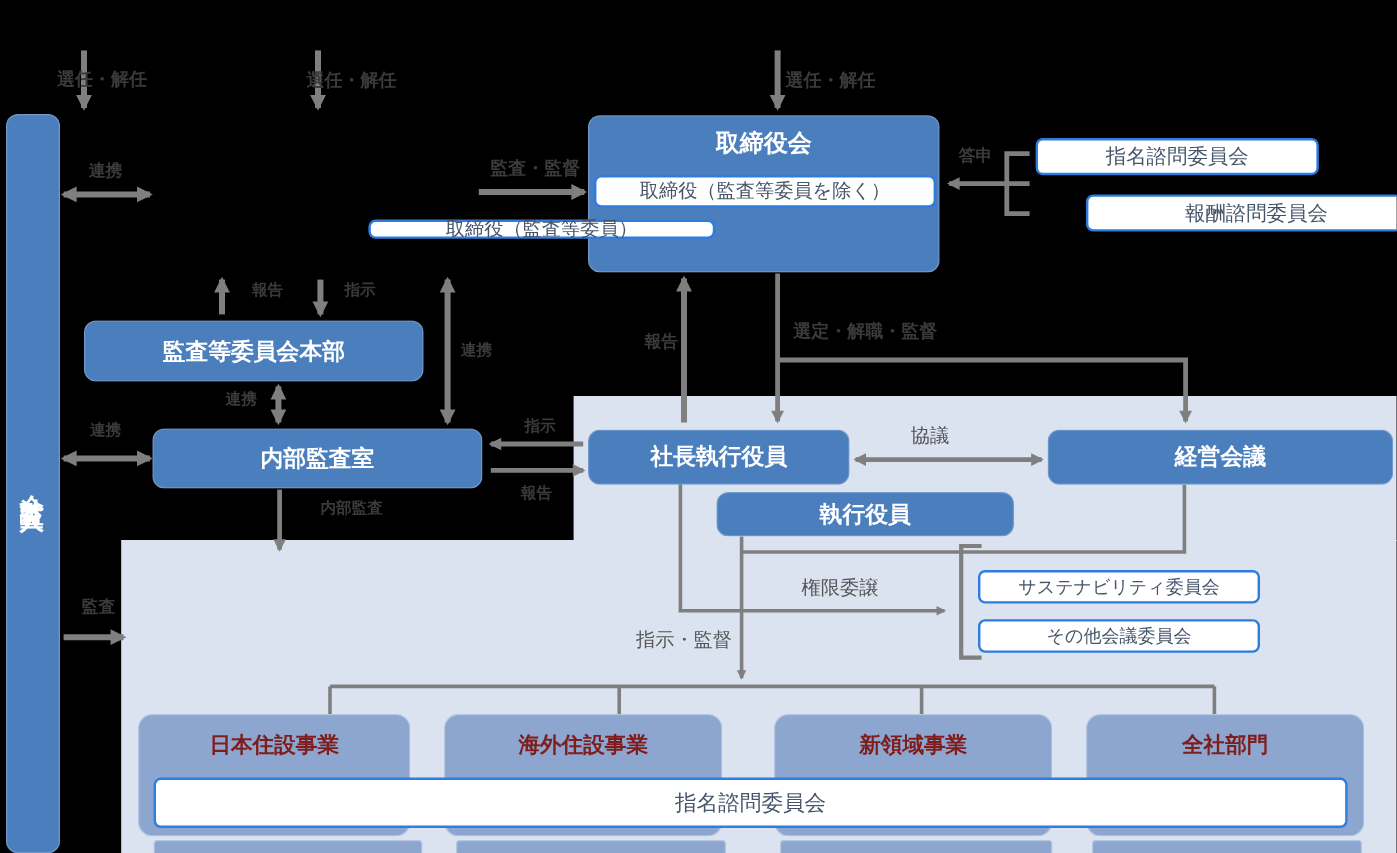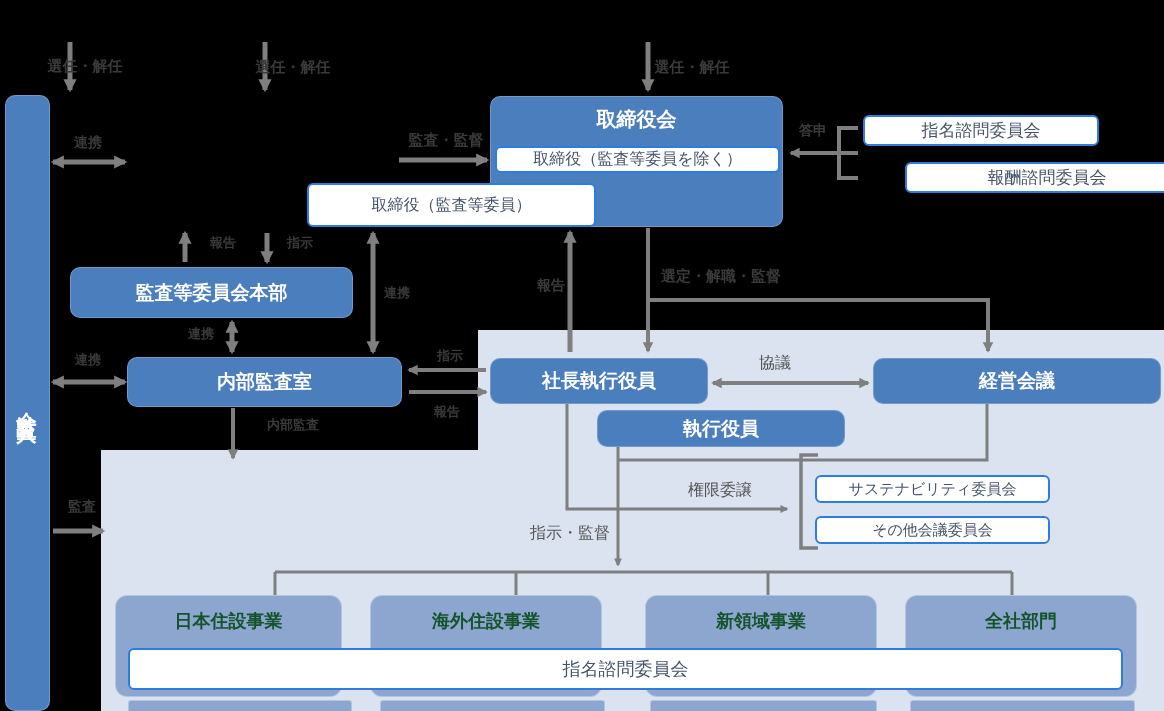--- a/index.html
+++ b/index.html
@@ -4,21 +4,21 @@
 <style>
   html,body{margin:0;padding:0;background:#000;}
   #canvas{
     position:relative;width:1164px;height:711px;overflow:hidden;background:#000;
     font-family:"DejaVu Sans","Liberation Sans",sans-serif;
   }
   .panel{position:absolute;background:#dbe3f1;z-index:0;}
   .node{position:absolute;box-sizing:border-box;display:flex;align-items:center;justify-content:center;text-align:center;z-index:2;}
   .node.solid{background:#4a7ebd;color:#ffffff;font-weight:bold;border-radius:10px;border:1px solid rgba(255,255,255,0.22);}
   .node.solid.vtop{align-items:flex-start;padding-top:9px;}
-  .node.muted{background:#8da6cf;color:#14532d;font-weight:bold;border-radius:12px;border:1.5px solid rgba(255,255,255,0.35);align-items:flex-start;padding-top:13px;}
+  .node.muted{background:#8da6cf;color:#7f1d1d;font-weight:bold;border-radius:12px;border:1.5px solid rgba(255,255,255,0.35);align-items:flex-start;padding-top:13px;}
   .node.white{background:#ffffff;color:#44546a;border:2.5px solid #2e7ce0;border-radius:6px;z-index:3;font-weight:normal;}
   .node.strip{background:#8da6cf;border-radius:3px 3px 0 0;border:1.5px solid rgba(255,255,255,0.35);border-bottom:none;}
   .node.vert{writing-mode:vertical-rl;text-orientation:upright;letter-spacing:3px;}
   .lbl{position:absolute;transform:translate(-50%,-50%);white-space:nowrap;z-index:4;line-height:1.1;}
   .lbl.dark{color:#3a3a3a;font-weight:bold;}
   .lbl.gray{color:#555555;font-weight:normal;}
   svg#wires{position:absolute;left:0;top:0;z-index:1;}
 </style>
 </head>
 <body>
@@ -79,21 +79,21 @@
     </div>
     <div class="node solid" style="left: 873px; top: 358px; width: 288px; height: 46px; font-size: 19px;">
       <span>経営会議</span>
     </div>
     <div class="node solid" style="left: 597px; top: 410px; width: 248px; height: 37px; font-size: 19px;">
       <span>執行役員</span>
     </div>
     <div class="node white" style="left: 495px; top: 146px; width: 285px; height: 27px; font-size: 16px;">
       <span>取締役（監査等委員を除く）</span>
     </div>
-    <div class="node white" style="left: 307px; top: 183px; width: 289px; height: 44px; font-size: 16px;">
+    <div class="node white" style="left: 307px; top: 183px; width: 289px; height: 16px; font-size: 16px;">
       <span>取締役（監査等委員）</span>
     </div>
     <div class="node white" style="left: 863px; top: 115px; width: 236px; height: 31px; font-size: 17px;">
       <span>指名諮問委員会</span>
     </div>
     <div class="node white" style="left: 905px; top: 162px; width: 284px; height: 31px; font-size: 17px;">
       <span>報酬諮問委員会</span>
     </div>
     <div class="node white" style="left: 815px; top: 475px; width: 235px; height: 28px; font-size: 15px;">
       <span>サステナビリティ委員会</span>
@@ -139,15 +139,15 @@
     <div class="lbl dark" style="left: 397px; top: 293px; font-size: 13px;">連携</div>
     <div class="lbl dark" style="left: 201px; top: 334px; font-size: 13px;">連携</div>
     <div class="lbl dark" style="left: 88px; top: 360px; font-size: 13px;">連携</div>
     <div class="lbl dark" style="left: 450px; top: 356px; font-size: 13px;">指示</div>
     <div class="lbl dark" style="left: 447px; top: 412px; font-size: 13px;">報告</div>
     <div class="lbl dark" style="left: 293px; top: 425px; font-size: 13px;">内部監査</div>
     <div class="lbl dark" style="left: 82px; top: 507px; font-size: 14px;">監査</div>
     <div class="lbl dark" style="left: 551px; top: 286px; font-size: 14px;">報告</div>
     <div class="lbl dark" style="left: 721px; top: 276px; font-size: 15px;">選定・解職・監督</div>
     <div class="lbl gray" style="left: 775px; top: 363px; font-size: 16px;">協議</div>
-    <div class="lbl gray" style="left: 700px; top: 490px; font-size: 16px; margin-left: 20px;">権限委譲</div>
+    <div class="lbl gray" style="left: 700px; top: 490px; font-size: 16px;">権限委譲</div>
     <div class="lbl gray" style="left: 570px; top: 533px; font-size: 16px;">指示・監督</div>
   </div>
 
 </body></html>

